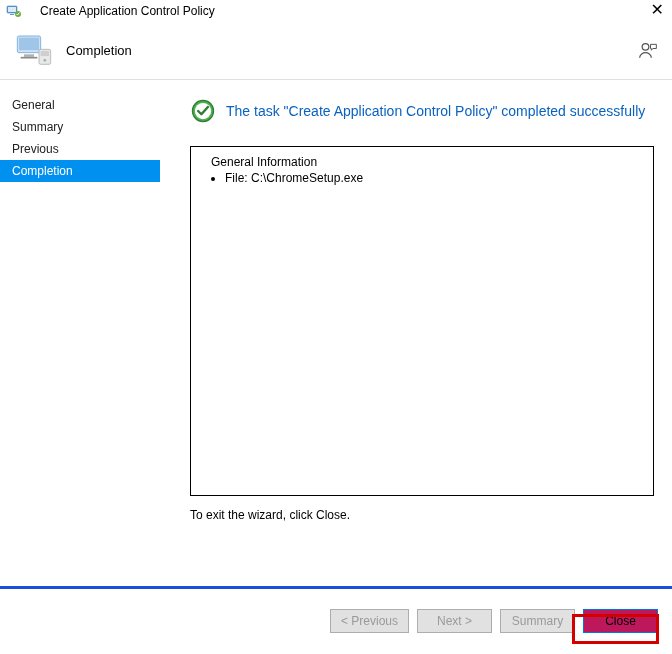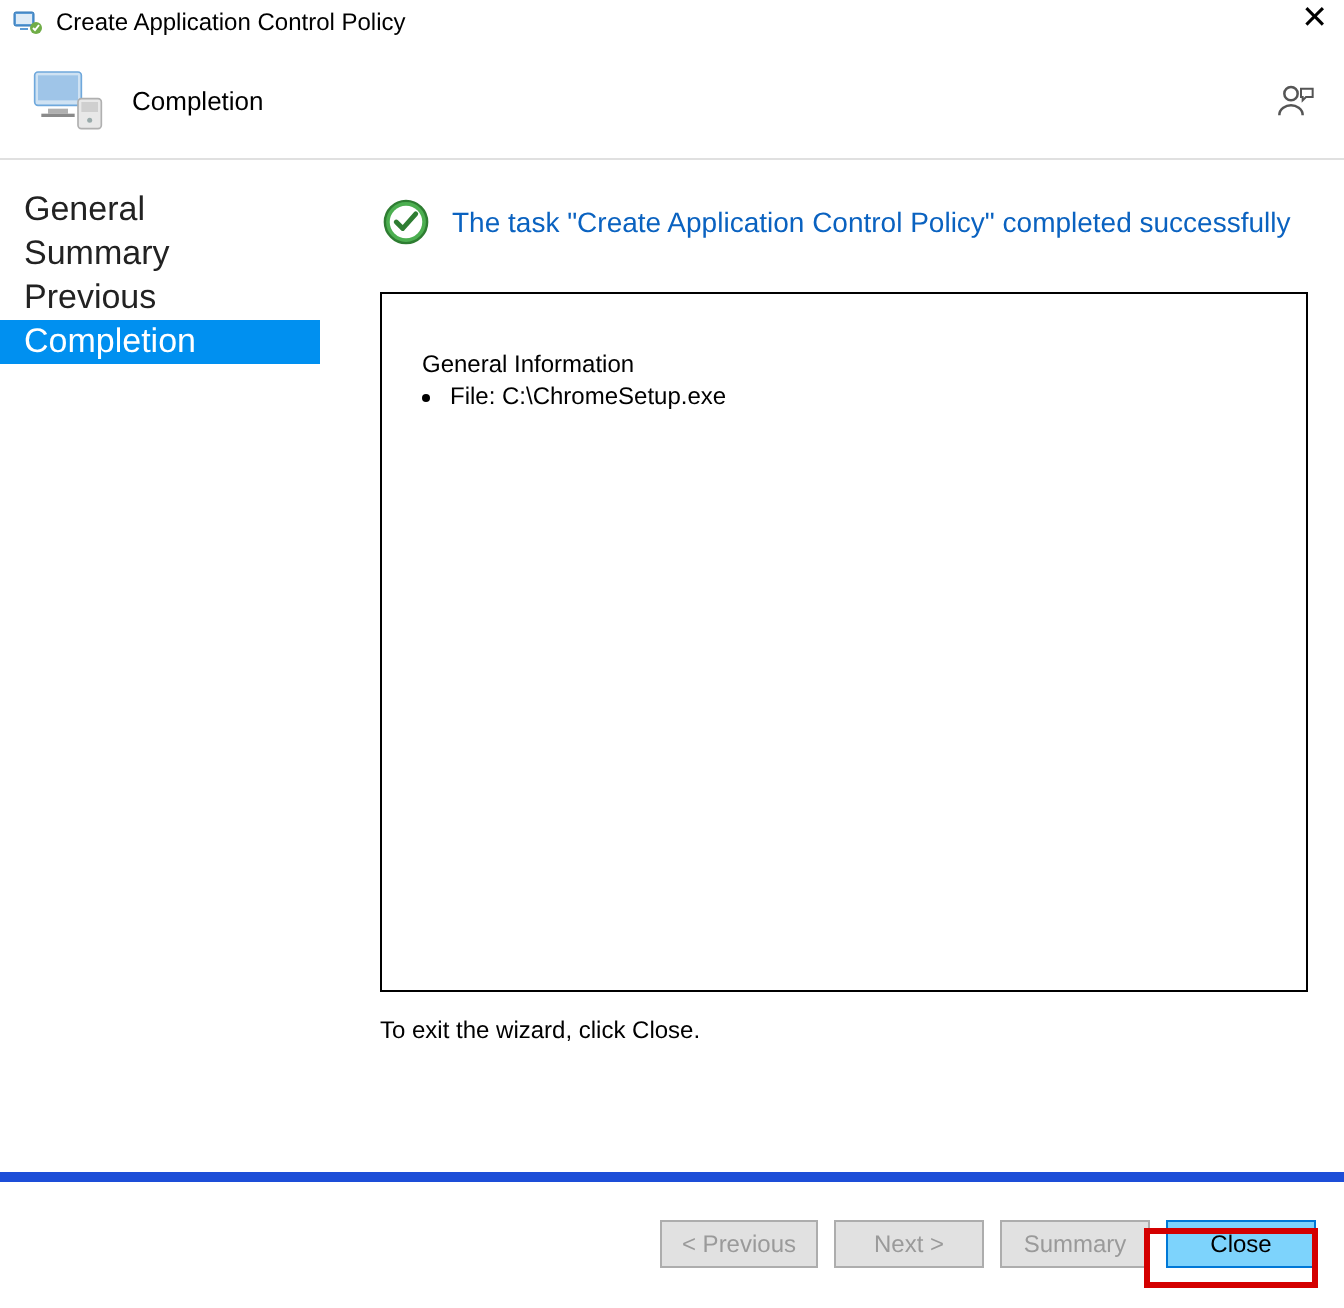--- a/index.html
+++ b/index.html
@@ -14,20 +14,21 @@
       width: 672px;
       height: 654px;
       overflow: hidden;
       position: relative;
     }
     .titlebar {
       display: flex;
       align-items: center;
       padding: 3px 6px;
       height: 22px;
+      gap: 12px;
     }
     .titlebar-icon {
       width: 16px;
       height: 16px;
       margin-right: 6px;
     }
     .titlebar-text {
       font-size: 12px;
       color: #000;
     }
@@ -63,21 +64,21 @@
     .body {
       display: flex;
       height: 506px;
     }
     .sidebar {
       width: 160px;
       padding-top: 14px;
     }
     .sidebar-item {
       padding: 2px 12px;
-      font-size: 17px;
+      font-size: 12px;
       color: #222;
       cursor: pointer;
       line-height: 18px;
     }
     .sidebar-item.selected {
       background: #0090f0;
       color: #fff;
     }
     .main {
       flex: 1;
@@ -118,21 +119,21 @@
       margin-left: 24px;
     }
     .details-box li {
       line-height: 15px;
     }
     .exit-text {
       margin-top: 12px;
       font-size: 12px;
     }
     .footer {
-      border-top: 5px solid #1d4ed8;
+      border-top: 3px solid #1d4ed8;
       height: 66px;
       display: flex;
       align-items: center;
       justify-content: flex-end;
       padding-right: 14px;
       gap: 8px;
     }
     .btn {
       min-width: 75px;
       height: 24px;
@@ -142,21 +143,21 @@
       font-family: inherit;
       cursor: pointer;
       padding: 0 10px;
     }
     .btn:disabled {
       color: #9a9a9a;
       cursor: default;
     }
     .btn.focused {
       border: 1.5px solid #0078d7;
-      background: #7dd3fc;
+      background: #be185d;
       color: #000;
     }
     .highlight-box {
       position: absolute;
       border: 3px solid #d40000;
       pointer-events: none;
     }
   </style>
 </head>
 <body>
@@ -204,21 +205,21 @@
     <div class="success-row">
       <svg class="success-icon" viewBox="0 0 32 32">
         <circle cx="16" cy="16" r="13" fill="#4caf50" stroke="#2e7d32" stroke-width="1.5"></circle>
         <circle cx="16" cy="16" r="10" fill="#fff"></circle>
         <path d="M10 16 l4 4 l8-9" stroke="#2e7d32" stroke-width="3" fill="none" stroke-linecap="round" stroke-linejoin="round"></path>
       </svg>
       <span class="success-text">The task "Create Application Control Policy" completed successfully</span>
     </div>
 
     <div class="details-box">
-      <div class="details-section" style="padding-left:10px;margin-top:20px;">General Information</div>
+      <div class="details-section" style="padding-left:10px;">General Information</div>
       <ul>
         <li>File: C:\ChromeSetup.exe</li>
       </ul>
     </div>
 
     <div class="exit-text">To exit the wizard, click Close.</div>
   </div>
 </div>
 
 <div class="footer">

